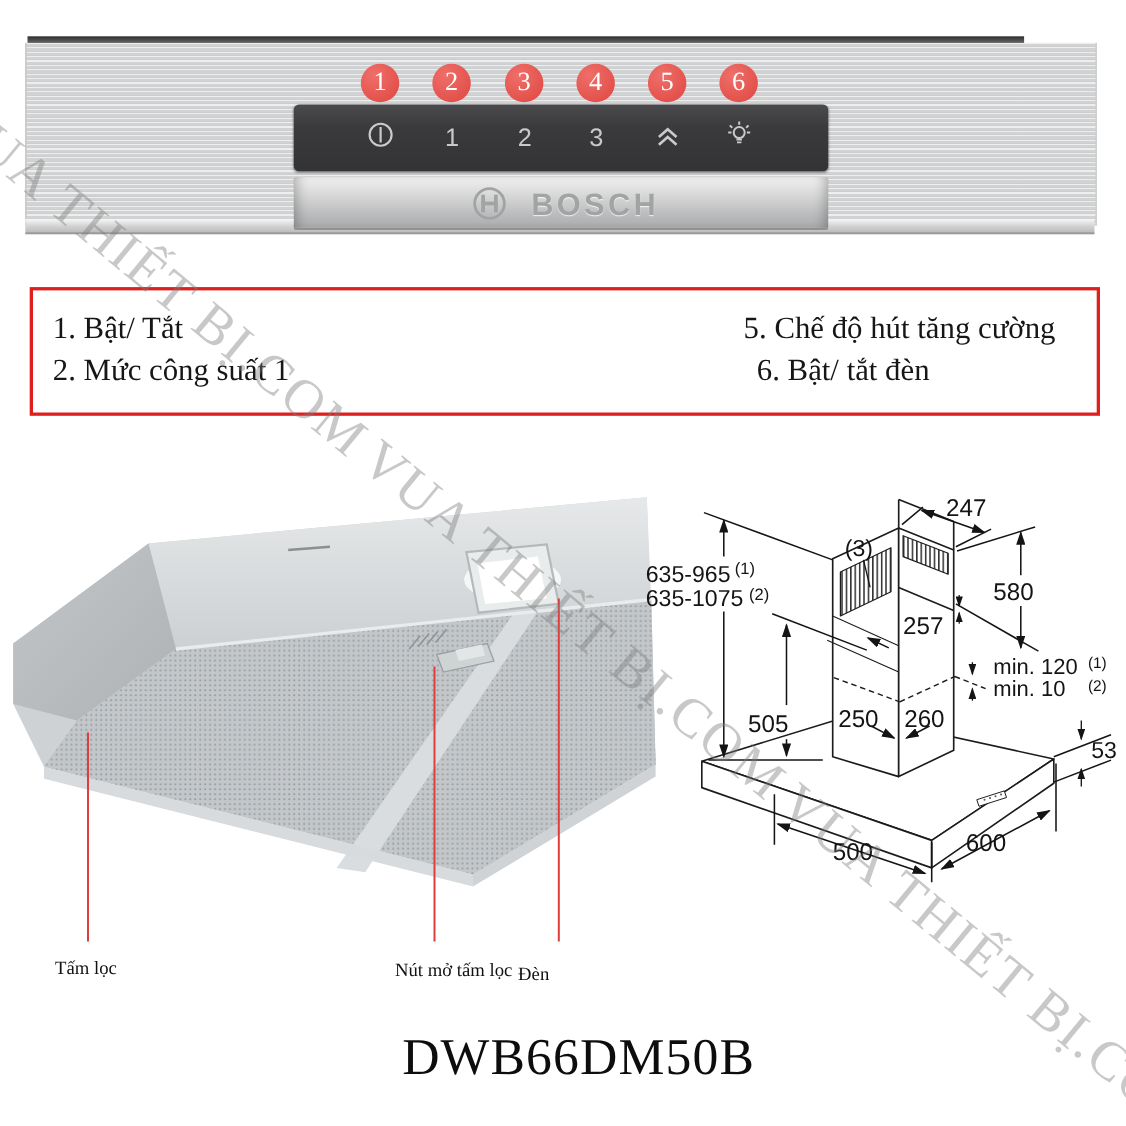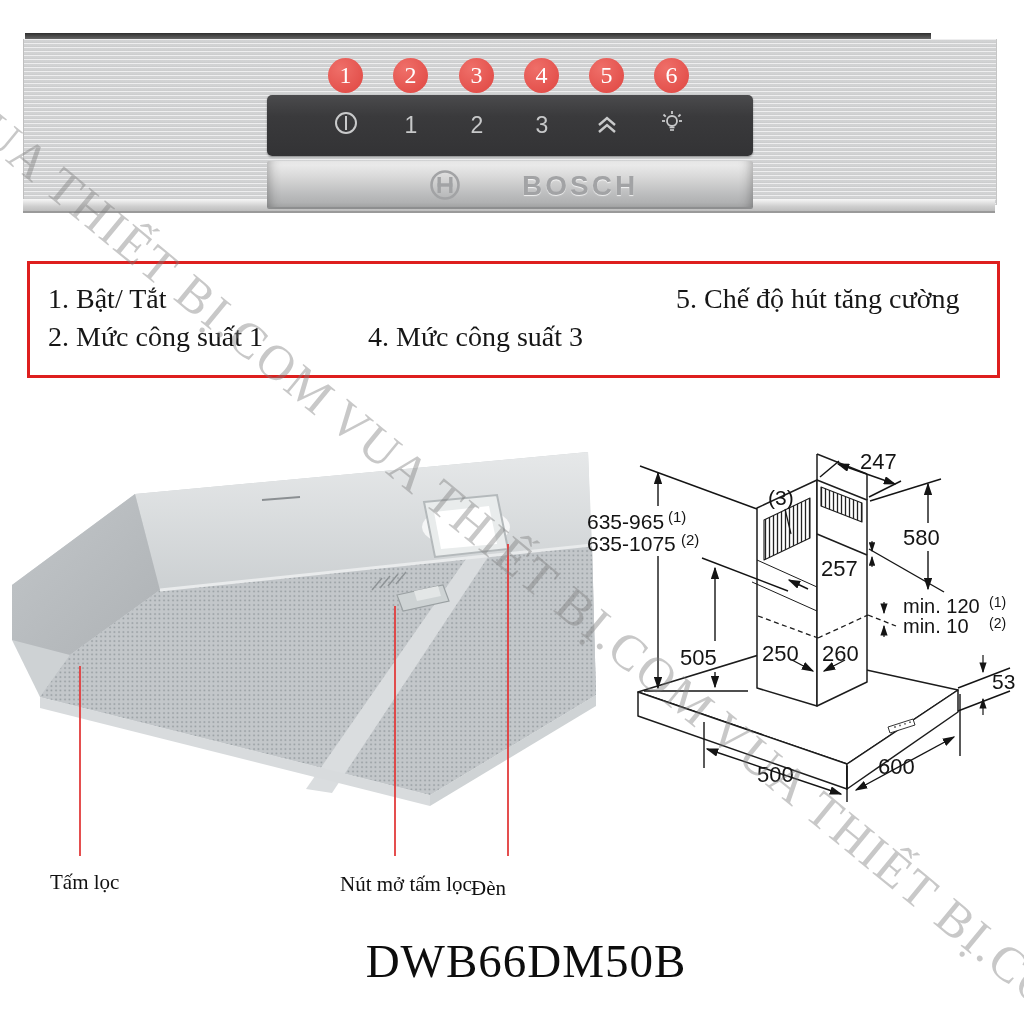--- a/index.html
+++ b/index.html
@@ -19,34 +19,34 @@
      background:linear-gradient(180deg,#f7f7f7,#cfcfcf 60%,#bdbdbd);
      border-bottom:2px solid #9a9a9a;}
   .ctrl-panel{left:244px;top:62px;width:486px;height:61px;border-radius:5px;
      background:linear-gradient(180deg,#4b4b4d,#3a3a3c 35%,#333335);
      box-shadow:0 1px 2px rgba(0,0,0,.35);}
   .bosch-strip{left:244px;top:128px;width:486px;height:46px;border-radius:2px;
      background:linear-gradient(180deg,#f0f0f0,#d8d8d8 35%,#bcbdbe 72%,#aaabac);
      box-shadow:inset 10px 0 12px -8px rgba(0,0,0,.30), inset -10px 0 12px -8px rgba(0,0,0,.30);
      border-bottom:2px solid #8d8e8f;}
   .bosch-word{font-family:"Liberation Sans",sans-serif;font-weight:bold;font-size:28px;
-     letter-spacing:3px;color:#a2a3a5;text-shadow:0 1px 1px rgba(255,255,255,.8);margin-left:39px;}
+     letter-spacing:3px;color:#a2a3a5;text-shadow:0 1px 1px rgba(255,255,255,.8);}
   .marker{width:35px;height:35px;border-radius:50%;
      background:radial-gradient(circle at 35% 30%, #ef6f69, #e3504b 75%);
      color:#fff;text-align:center;line-height:35px;font-size:24px;z-index:5;}
   .btn-num{font-family:"Liberation Sans",sans-serif;font-size:23px;color:#c7c8c9;
      transform:translate(-50%,-50%);}
   .btn-ic{transform:translate(-50%,-50%);}
 
   
   .legend-box{left:27px;top:261px;width:967px;height:111px;border:3px solid #de1f1e;}
   .legend-item{font-size:28px;color:#161616;white-space:nowrap;}
 
   
-  .photo-label{font-size:21px;color:#111;white-space:nowrap;}
+  .photo-label{font-size:17px;color:#111;white-space:nowrap;}
   .model-title{left:0;top:934px;width:1024px;text-align:center;padding-left:14px;
      font-size:47px;color:#0d0d0d;letter-spacing:1px;}
 
   
   .wm{font-size:50px;letter-spacing:2px;color:rgba(125,125,125,.42);
       white-space:nowrap;transform-origin:left top;transform:rotate(39.5deg);
       z-index:40;pointer-events:none;}
 
   svg text{font-family:"Liberation Sans",sans-serif;fill:#141414;}
 </style>
@@ -103,22 +103,22 @@
 <div class="abs marker" style="left:328px;top:58px;">1</div>
 <div class="abs marker" style="left:393px;top:58px;">2</div>
 <div class="abs marker" style="left:459px;top:58px;">3</div>
 <div class="abs marker" style="left:524px;top:58px;">4</div>
 <div class="abs marker" style="left:589px;top:58px;">5</div>
 <div class="abs marker" style="left:654px;top:58px;">6</div>
 
 <div class="abs legend-box">
   <span class="abs legend-item" style="left:18px;top:19px;">1. Bật/ Tắt</span>
   <span class="abs legend-item" style="left:18px;top:57px;">2. Mức công suất 1</span>
-  <span class="abs legend-item" style="left:338px;top:57px;">4. Mức công suất 3</span>
   <span class="abs legend-item" style="left:646px;top:19px;">5. Chế độ hút tăng cường</span>
+  <span class="abs legend-item" style="left:658px;top:57px;">6. Bật/ tắt đèn</span>
 </div>
 
 <svg class="abs" style="left:8px;top:437px;" width="592" height="425" viewBox="8 437 592 425">
   <defs>
     <pattern id="mesh" width="4.5" height="4.5" patternUnits="userSpaceOnUse">
       <rect width="4.5" height="4.5" fill="#c3c7ca"></rect>
       <circle cx="2" cy="2" r="0.95" fill="#949b9f"></circle>
     </pattern>
     <linearGradient id="band" x1="0" y1="0" x2="0" y2="1">
       <stop offset="0" stop-color="#e6e8e9"></stop>
@@ -157,21 +157,21 @@
     <polygon points="397,595 443,585 449,601 403,611" fill="#ced3d4" stroke="#9aa0a2" stroke-width="1.2"></polygon>
     <polygon points="414,591 438,586 441,596 417,601" fill="#e3e6e6"></polygon>
   </g>
 
   <line x1="80" y1="666" x2="80" y2="856" stroke="#e23b3b" stroke-width="1.8"></line>
   <line x1="395" y1="606" x2="395" y2="856" stroke="#e23b3b" stroke-width="1.8"></line>
   <line x1="508" y1="544" x2="508" y2="856" stroke="#e23b3b" stroke-width="1.8"></line>
 </svg>
 
 <span class="abs photo-label" style="left:50px;top:870px;">Tấm lọc</span>
-<span class="abs photo-label" style="left:340px;top:872px;text-align:center;">Nút mở tấm lọc</span>
+<span class="abs photo-label" style="left:359px;top:872px;text-align:center;">Nút mở tấm lọc</span>
 <span class="abs photo-label" style="left:471px;top:876px;">Đèn</span>
 
 <svg class="abs" style="left:580px;top:440px;" width="444" height="368" viewBox="580 440 444 368">
   <defs>
     <marker id="ah" markerWidth="9" markerHeight="6" refX="8" refY="3" orient="auto-start-reverse">
       <path d="M0,0 L9,3 L0,6 z" fill="#141414"></path>
     </marker>
     <pattern id="hatch" width="4" height="6" patternUnits="userSpaceOnUse">
       <rect width="4" height="6" fill="#ffffff"></rect>
       <line x1="1.5" y1="0" x2="1.5" y2="6" stroke="#222" stroke-width="1.3"></line>

